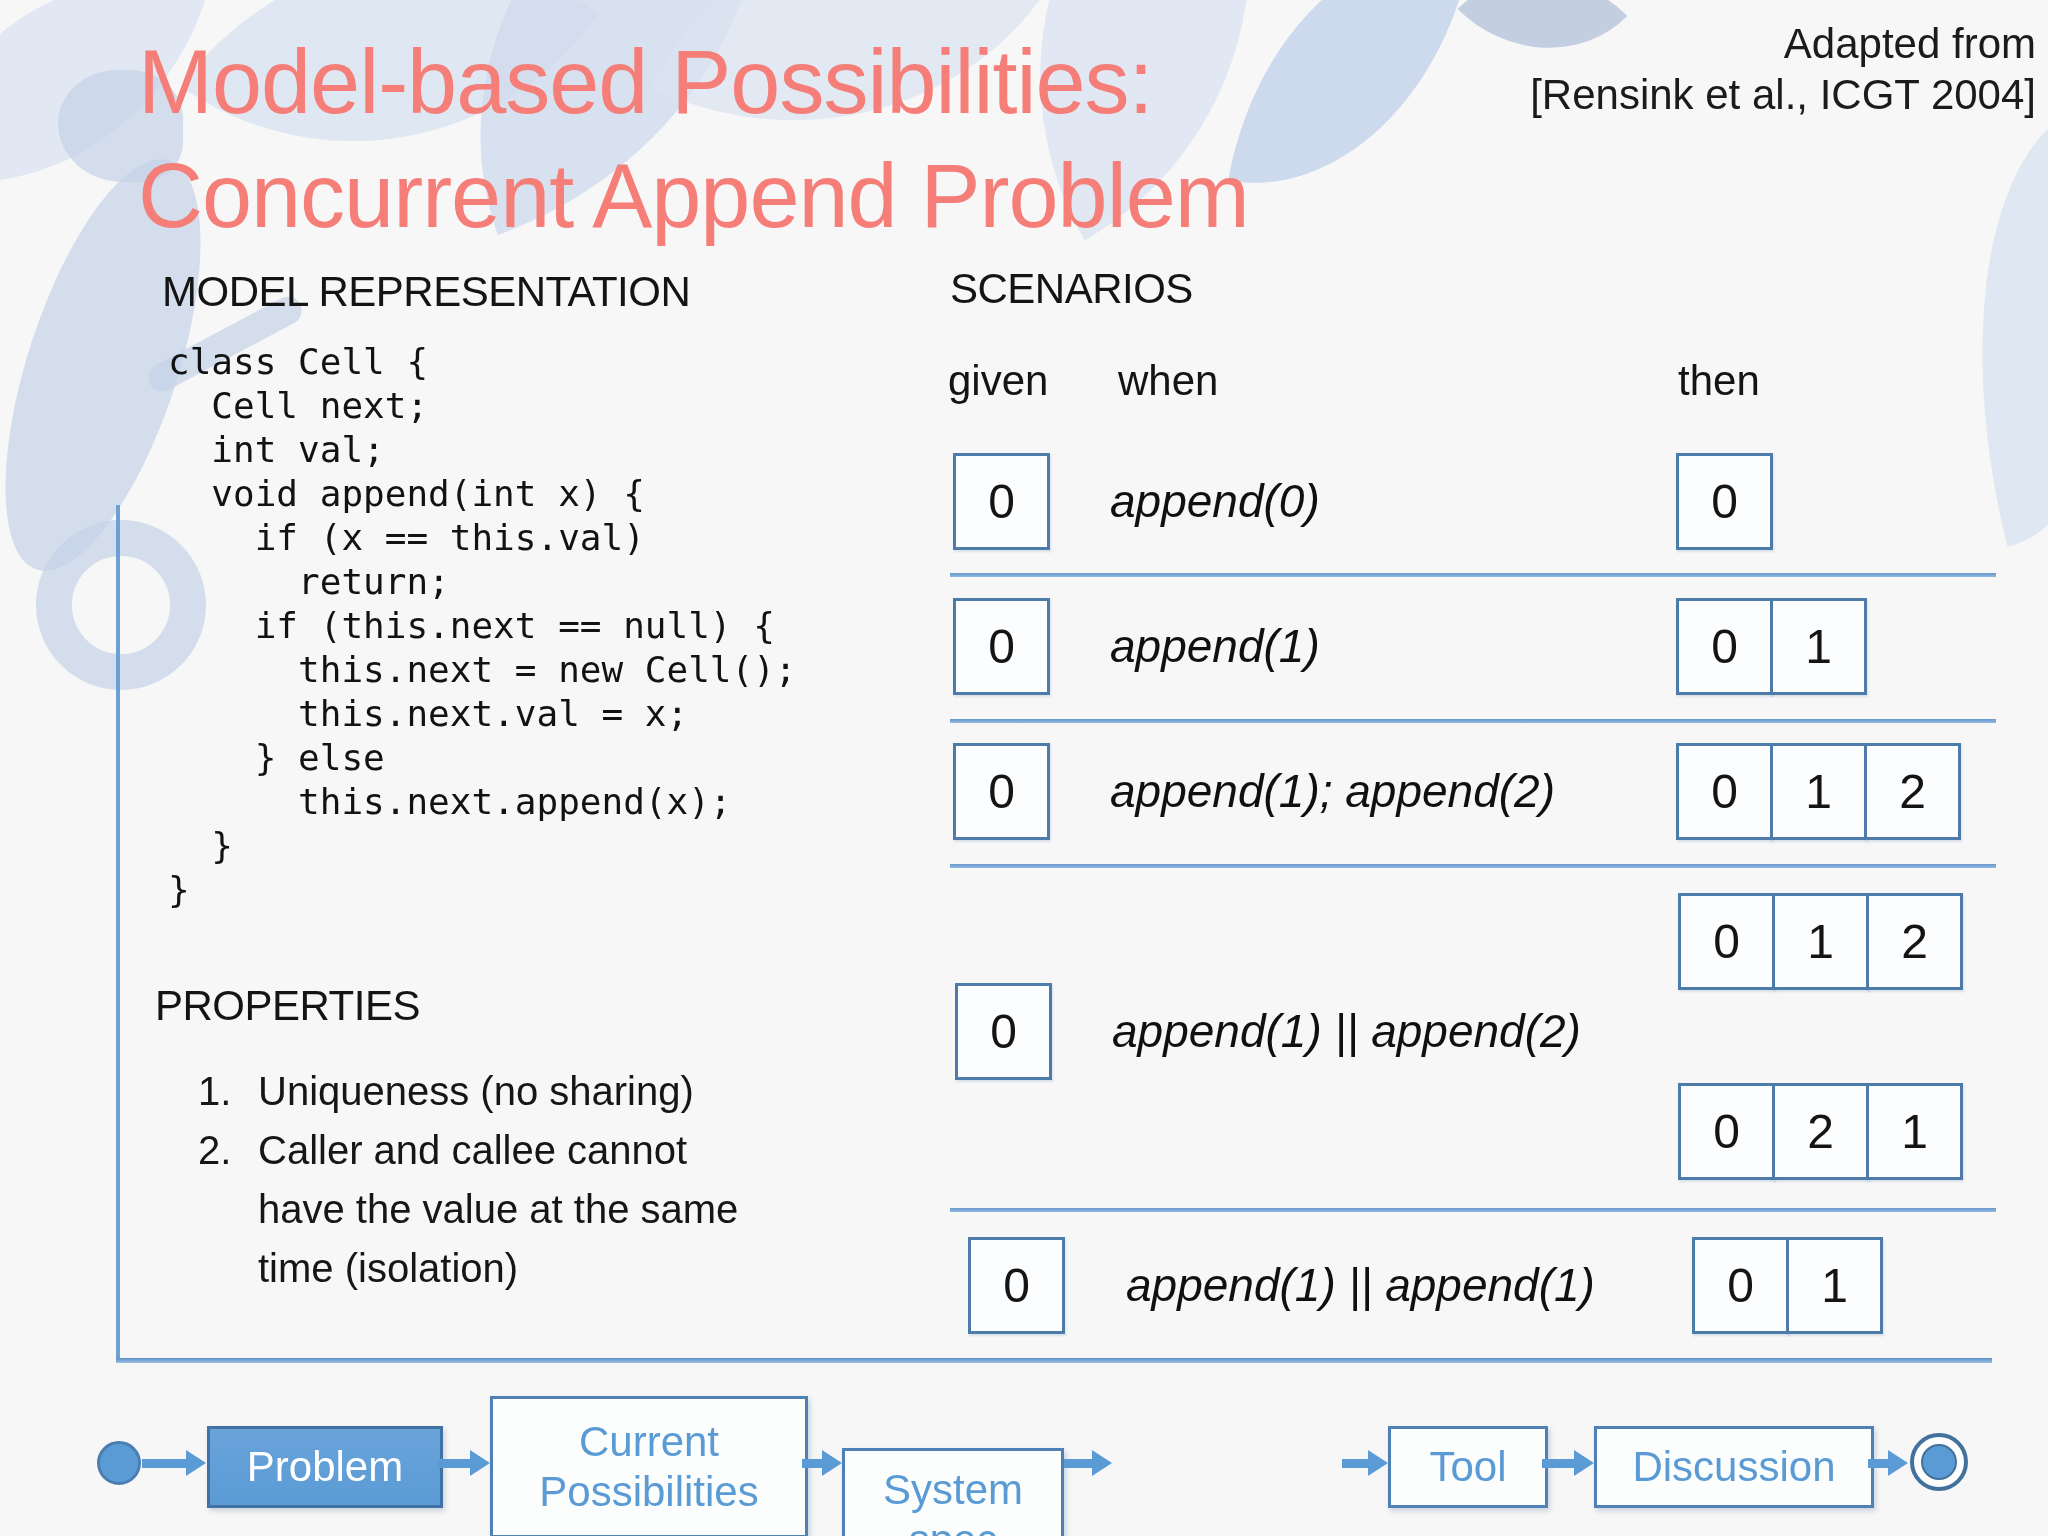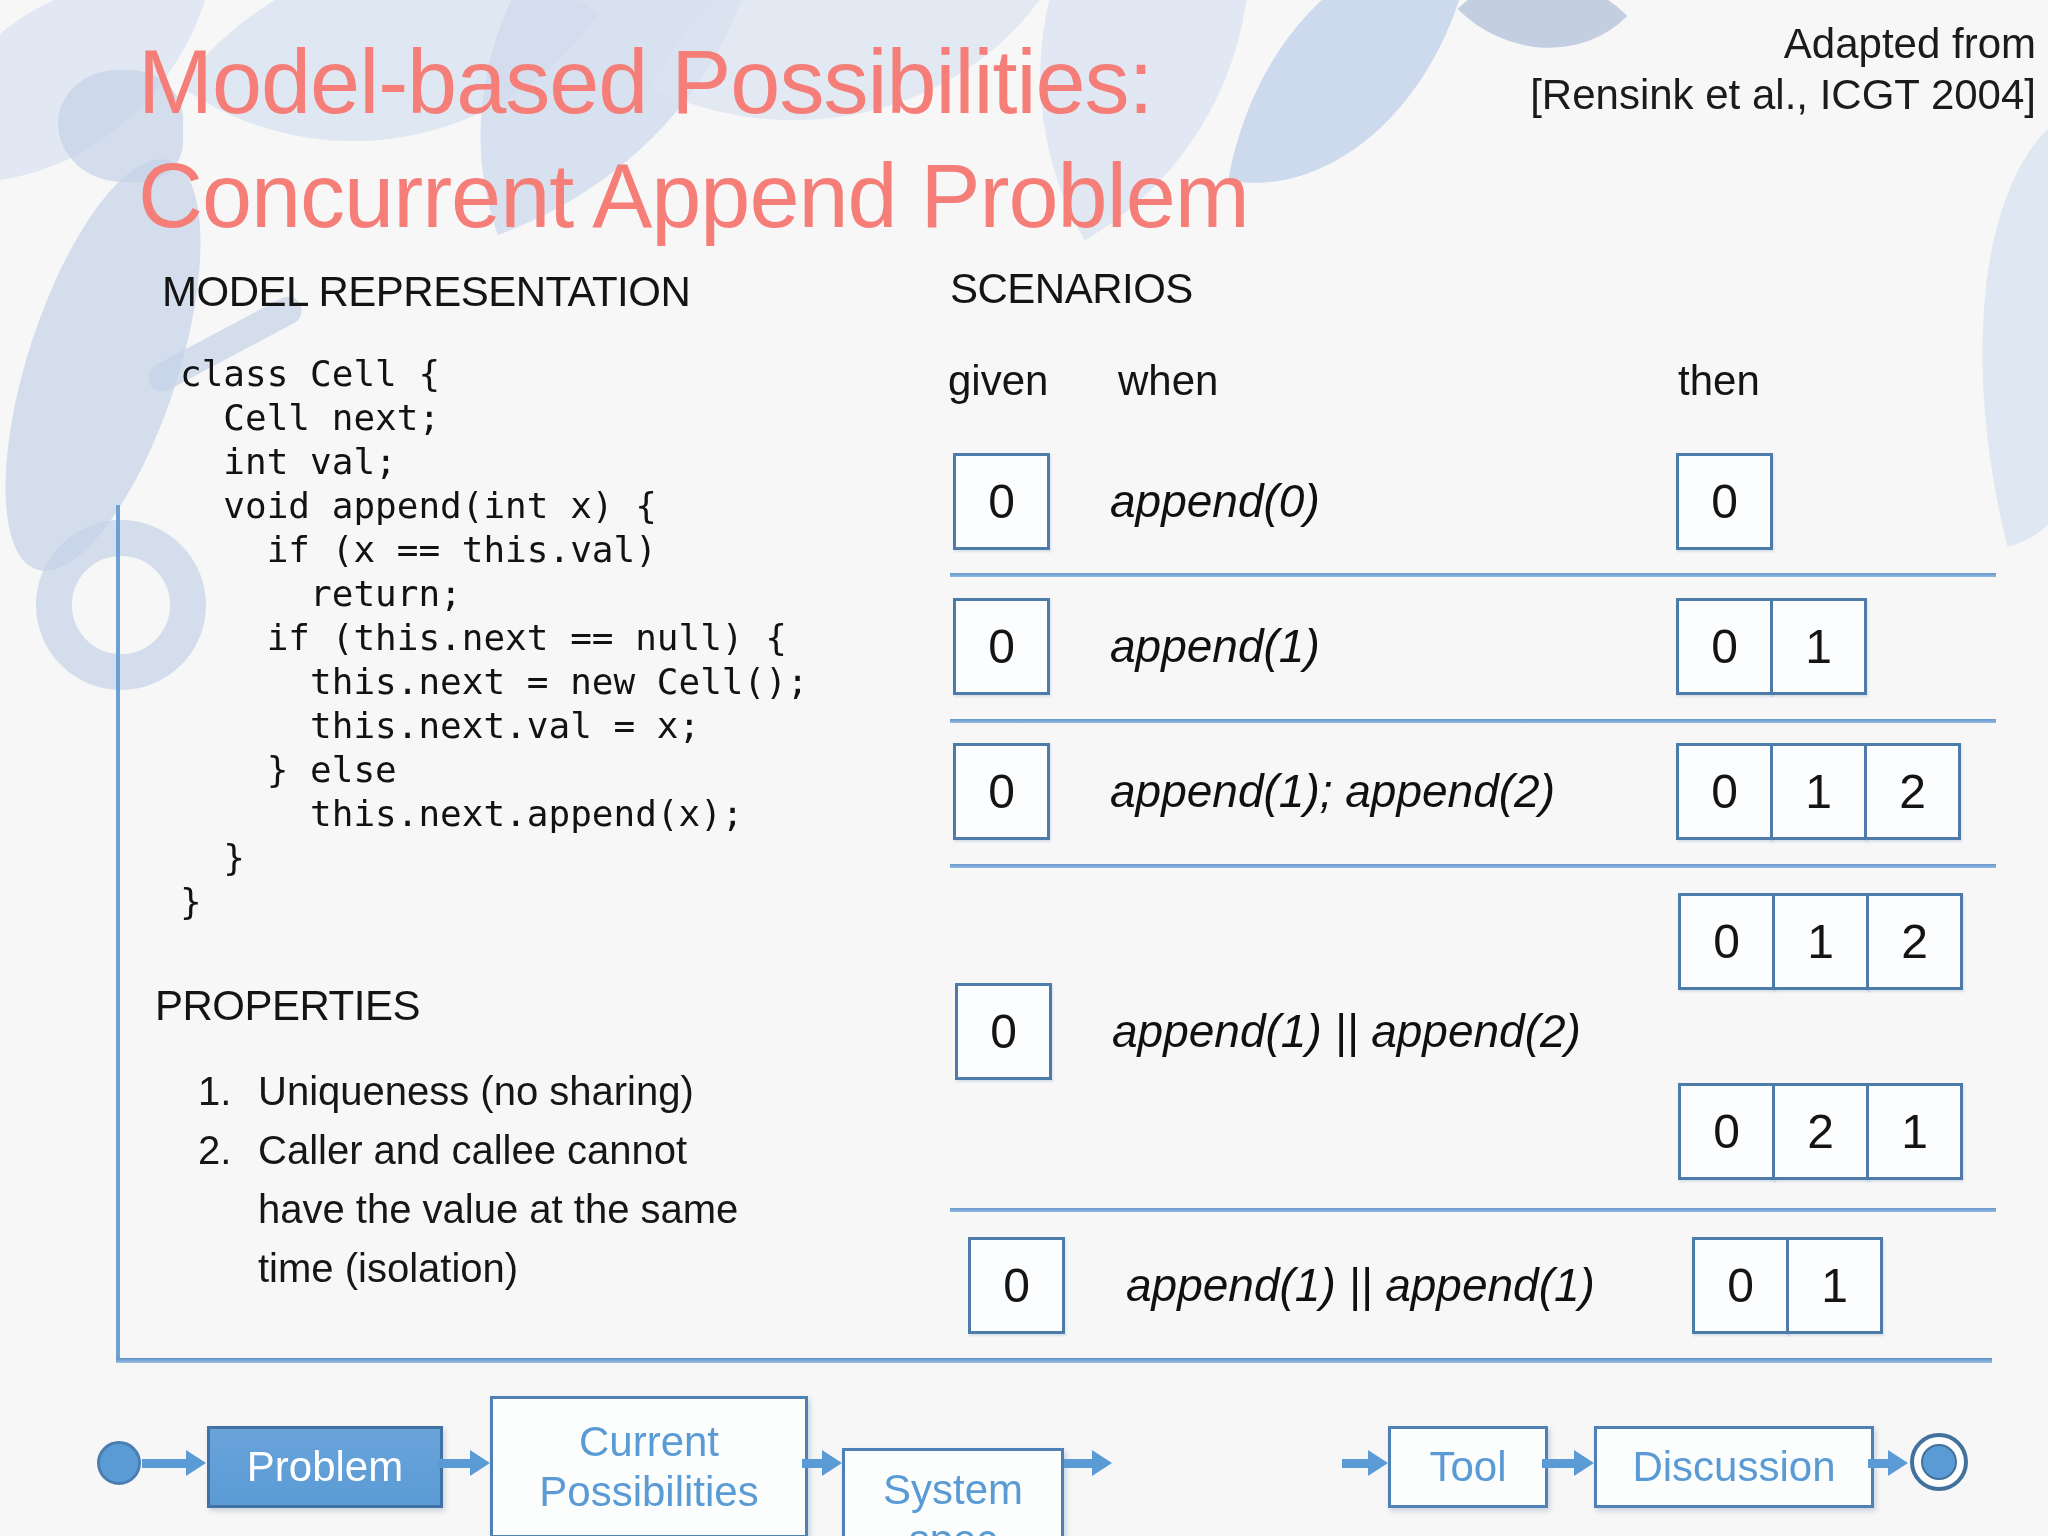--- a/index.html
+++ b/index.html
@@ -9,21 +9,21 @@
   }
   .deco{position:absolute;z-index:0;pointer-events:none;}
   .leaf{background:#dbe4f1;border-radius:100% 0 100% 0;}
   .z{position:absolute;z-index:2;}
 
   .title{left:138px;top:25px;font-size:90px;line-height:114px;color:#f57e79;letter-spacing:-1px;}
   .attribution{right:12px;top:18px;font-size:42px;line-height:51px;text-align:right;color:#1b1b1b;}
 
   .sec-head{font-size:42px;letter-spacing:-0.5px;color:#141414;}
   .code{
-    left:168px;top:340px;margin:12px;font-family:"DejaVu Sans Mono",monospace;
+    left:168px;top:340px;margin:0;font-family:"DejaVu Sans Mono",monospace;
     font-size:36px;line-height:44px;white-space:pre;color:#121212;
   }
   .prop-list{left:198px;top:1062px;font-size:40px;line-height:59px;}
   .prop-item{display:flex;}
   .prop-num{width:60px;flex:0 0 60px;}
   .prop-text{width:512px;}
 
   .bracket-v{left:116px;top:505px;width:4px;height:857px;background:#6fa0d4;}
   .bracket-h{left:116px;top:1358px;width:1876px;height:5px;background:linear-gradient(#5d8fc4,#9dc0e4);}
 

